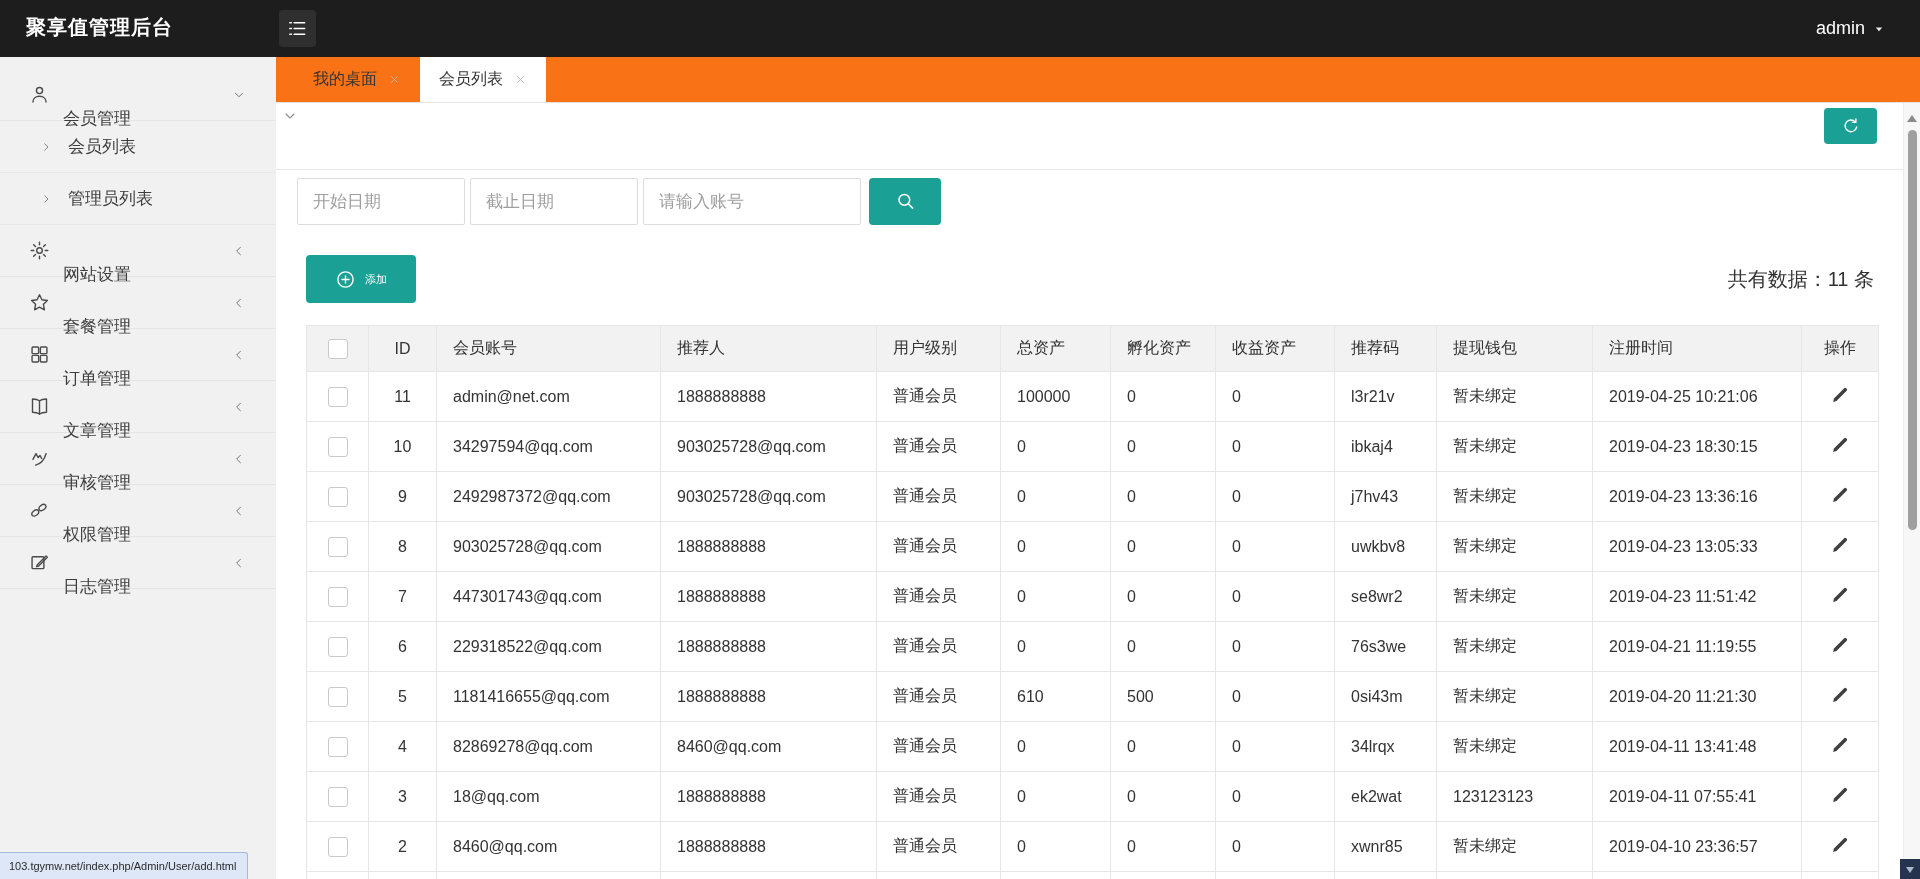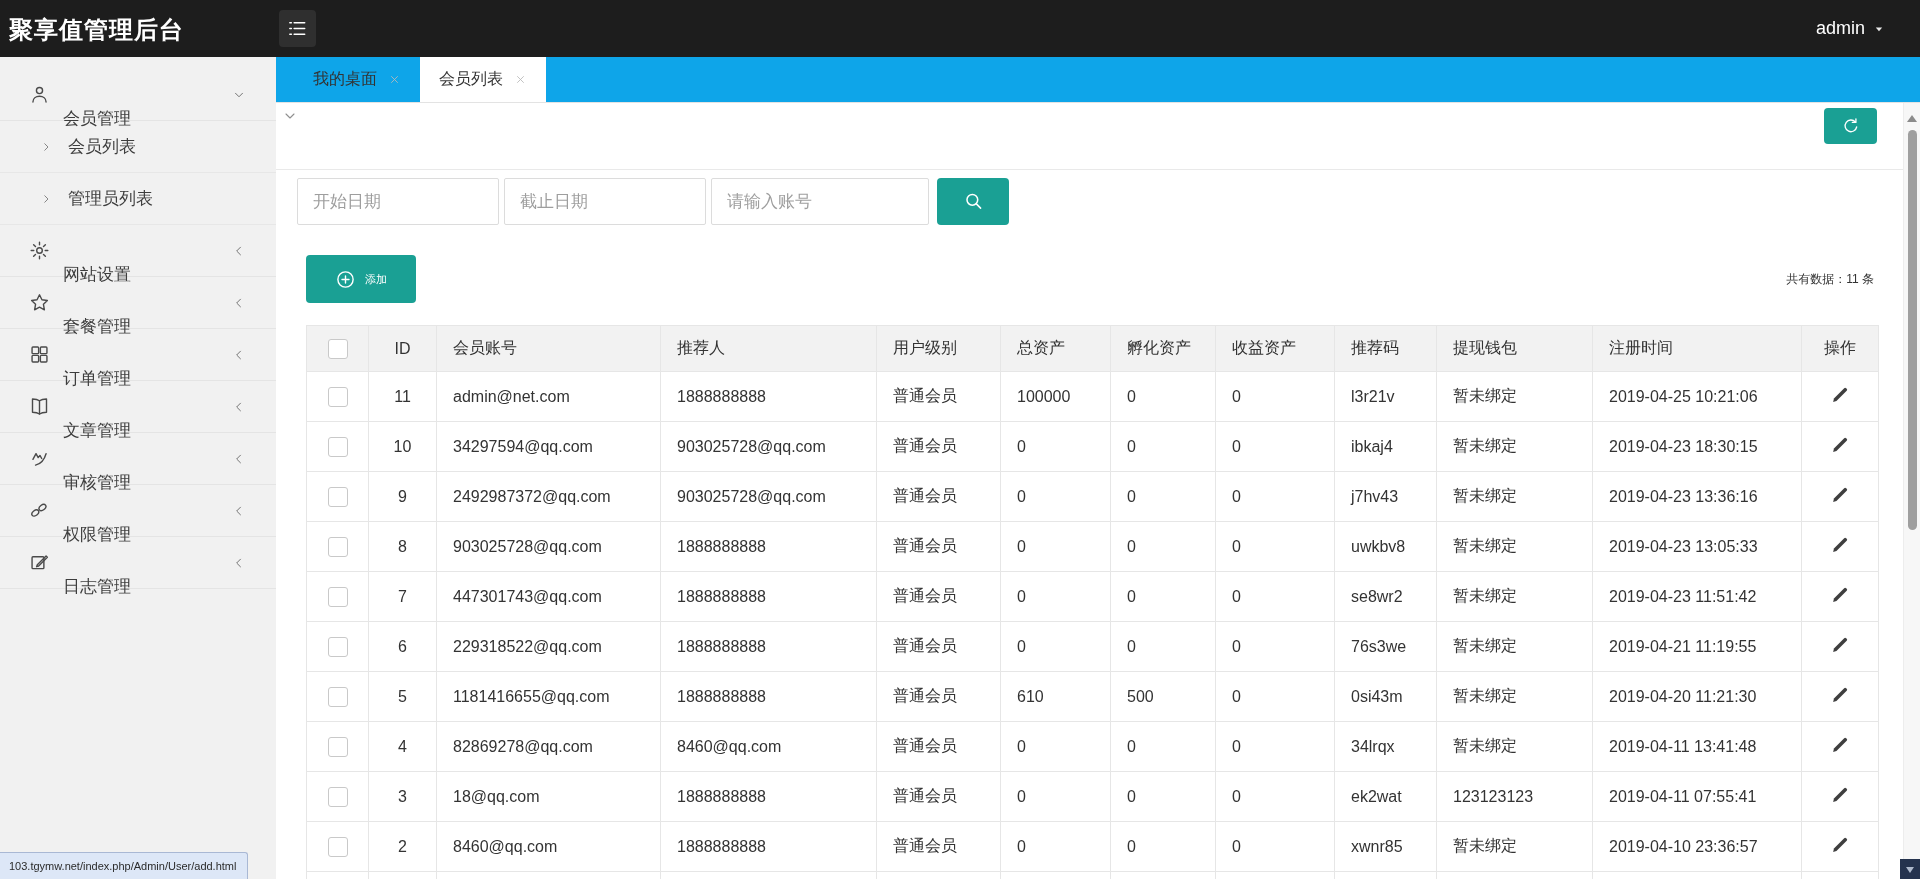--- a/index.html
+++ b/index.html
@@ -4,58 +4,58 @@
 <style>
   * { box-sizing: border-box; margin: 0; padding: 0; }
   html, body { width: 1920px; height: 879px; overflow: hidden; }
   body { font-family: "Liberation Sans", "DejaVu Sans", sans-serif; background: #fff; color: #333; }
 
   [data-icon] { display: inline-flex; align-items: center; justify-content: center; }
   [data-icon] svg { width: 100%; height: 100%; display: block; }
 
   
   .header { position: fixed; top: 0; left: 0; right: 0; height: 57px; background: #1d1d1d; color: #fff; display: flex; align-items: center; z-index: 30; }
-  .brand { position: absolute; left: 9px; top: 14px; font-size: 24px; font-weight: bold; letter-spacing: 1px; }
+  .brand { position: absolute; left: 26px; top: 14px; font-size: 20px; font-weight: bold; letter-spacing: 1px; }
   .burger { position: absolute; left: 279px; top: 10px; width: 37px; height: 37px; background: #2f2f2f; border-radius: 4px; color: #fff; cursor: pointer; padding: 7px; }
   .userbox { position: absolute; right: 34px; top: 0; height: 57px; display: flex; align-items: center; gap: 7px; font-size: 18px; cursor: pointer; }
   .userbox .caret { width: 14px; height: 14px; color: #e8e8e8; }
 
   
   .sidebar { position: fixed; top: 57px; left: 0; bottom: 0; width: 276px; background: #f1f1f1; z-index: 20; padding-top: 12px; }
   .menu-item { height: 52px; display: flex; align-items: center; padding: 0 30px 0 29px; font-size: 17px; color: #3d3d3d; border-bottom: 1px solid #e4e4e4; cursor: pointer; background: #f1f1f1; }
   .menu-item .m-icon { width: 21px; height: 21px; margin-right: 13px; color: #4a4a4a; }
   .menu-item .m-label { flex: 1; margin-top: 48px; }
   .menu-item .m-arrow { width: 14px; height: 14px; color: #6b6b6b; }
   .menu-sub { height: 52px; display: flex; align-items: center; padding-left: 40px; font-size: 17px; color: #3d3d3d; border-bottom: 1px solid #e7e7e7; cursor: pointer; }
   .menu-sub .s-arrow { width: 12px; height: 12px; margin-right: 16px; color: #6b6b6b; }
 
   
-  .tabbar { position: fixed; top: 57px; left: 276px; right: 0; height: 46px; background: #0ea5e9; border-bottom: 1px solid #e3e3e3; display: flex; align-items: stretch; padding-left: 18px; z-index: 10; }
+  .tabbar { position: fixed; top: 57px; left: 276px; right: 0; height: 46px; background: #f97316; border-bottom: 1px solid #e3e3e3; display: flex; align-items: stretch; padding-left: 18px; z-index: 10; }
   .tab { display: flex; align-items: center; gap: 11px; padding: 0 19px; font-size: 16px; color: #333; cursor: pointer; }
   .tab.active { background: #fff; }
   .tab .t-close { width: 13px; height: 13px; color: #b9b9b9; }
 
   
   .content { position: fixed; top: 103px; left: 276px; right: 0; bottom: 0; background: #fff; overflow: hidden; }
   .content-chevron { position: absolute; left: 6px; top: 5px; width: 16px; height: 16px; color: #8f8f8f; cursor: pointer; }
   .refresh-strip { height: 67px; border-bottom: 1px solid #e9e9e9; position: relative; }
   .refresh-btn { position: absolute; right: 43px; top: 5px; width: 53px; height: 36px; background: #1aa094; border: none; border-radius: 4px; color: #fff; cursor: pointer; display: flex; align-items: center; justify-content: center; padding: 8px 16px; }
   .refresh-btn .r-icon { width: 20px; height: 20px; }
 
   .form-row { display: flex; gap: 5px; padding: 8px 0 0 21px; align-items: center; }
-  .form-row input { width: 202px; height: 47px; border: 1px solid #dcdcdc; border-radius: 2px; padding: 0 15px; font-size: 17px; color: #333; outline: none; font-family: inherit; }
+  .form-row input { width: 168px; height: 47px; border: 1px solid #dcdcdc; border-radius: 2px; padding: 0 15px; font-size: 17px; color: #333; outline: none; font-family: inherit; }
   .form-row input.wide { width: 218px; }
   .form-row input::placeholder { color: #9e9e9e; }
   .search-btn { width: 72px; height: 47px; margin-left: 3px; background: #1aa094; border: none; border-radius: 4px; color: #fff; cursor: pointer; display: flex; align-items: center; justify-content: center; }
   .search-btn .s-icon { width: 23px; height: 23px; }
 
   .action-row { margin-top: 30px; padding: 0 46px 0 30px; display: flex; align-items: center; }
   .add-btn { width: 110px; height: 48px; background: #1aa094; border: none; border-radius: 4px; color: #fff; font-size: 11px; font-family: inherit; cursor: pointer; display: flex; align-items: center; justify-content: center; gap: 9px; }
   .add-btn .a-icon { width: 21px; height: 21px; }
-  .total-count { margin-left: auto; font-size: 12px; color: #333; }
+  .total-count { margin-left: auto; font-size: 20px; color: #333; }
 
   .table-wrap { margin: 22px 42px 0 30px; }
   table { width: 1572px; border-collapse: collapse; table-layout: fixed; font-size: 16px; color: #333; }
   th, td { border: 1px solid #e6e6e6; text-align: left; padding: 0 8px 0 16px; overflow: hidden; white-space: nowrap; }
   th { background: #f2f2f2; height: 46px; font-weight: normal; }
   td { height: 50px; background: #fff; }
   th.c-center, td.c-center { text-align: center; padding: 0; }
   .cb { -webkit-appearance: none; appearance: none; width: 20px; height: 20px; border: 1px solid #c9c9c9; border-radius: 3px; background: #fff; vertical-align: middle; cursor: pointer; }
   .op-btn { background: none; border: none; cursor: pointer; width: 22px; height: 22px; color: #3f3f3f; padding: 0; }
 

